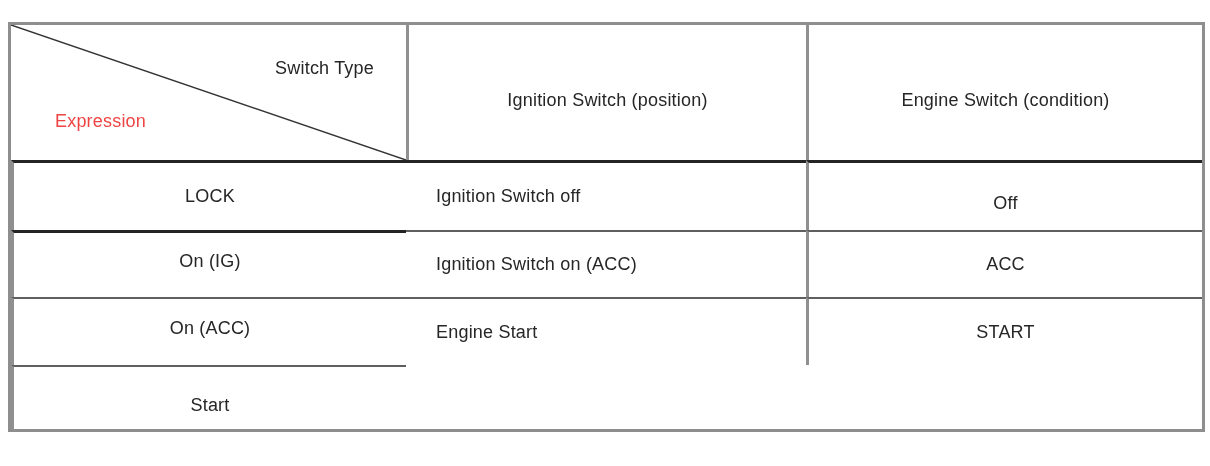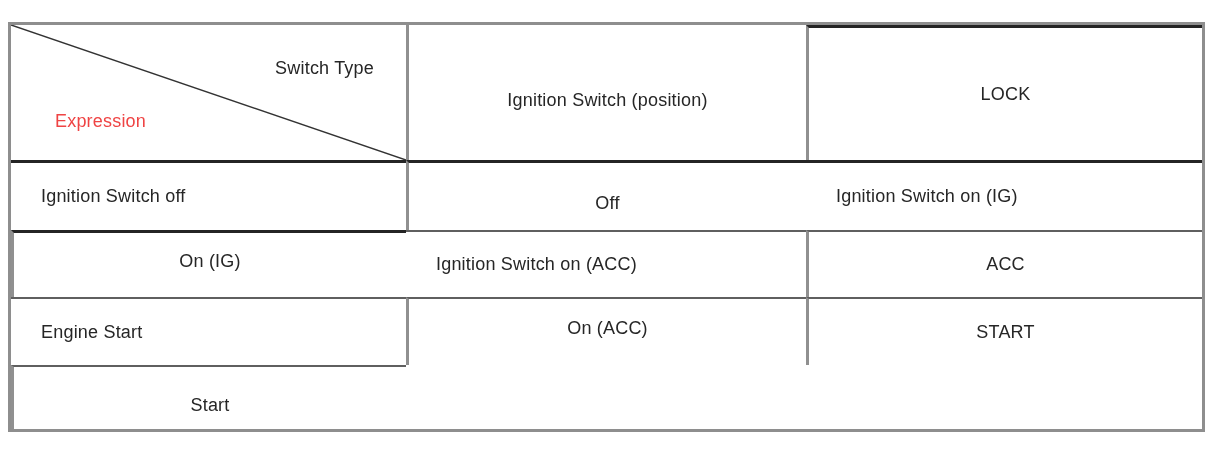--- a/index.html
+++ b/index.html
@@ -84,38 +84,38 @@
   <div class="tbl">
 
     <div class="cell corner">
       <svg viewBox="0 0 395 135" preserveAspectRatio="none">
         <line x1="0" y1="0" x2="395" y2="135" stroke="#333333" stroke-width="1.5" vector-effect="non-scaling-stroke"></line>
       </svg>
       <span class="top-label">Switch Type</span>
       <span class="bottom-label">Expression</span>
     </div>
     <div class="cell chead vline">Ignition Switch (position)</div>
+    <div class="cell chead vline">Engine Switch (condition)</div>
 
     <div class="cell vline bt-dark">LOCK</div>
     <div class="cell exp bt-dark">Ignition Switch off</div>
     <div class="cell vline bt-dark">
         <span class="nudge-dn">Off</span>
       </div>
 
-    <div class="cell exp bt-dark">Ignition Switch on (IG)</div>
     <div class="cell vline bt-dark">
         <span class="nudge-up">On (IG)</span>
       </div>
 
     <div class="cell exp bt-gray">Ignition Switch on (ACC)</div>
     <div class="cell vline bt-gray">ACC</div>
-    <div class="cell exp bt-gray">Engine Start</div>
-
     <div class="cell vline bt-gray">
         <span class="nudge-up">On (ACC)</span>
       </div>
+
+    <div class="cell exp bt-gray">Engine Start</div>
     <div class="cell vline bt-gray">START</div>
     <div class="cell vline bt-gray">
         <span class="nudge-dn">Start</span>
       </div>
 
   </div>
 </div>
 
 </body></html>

